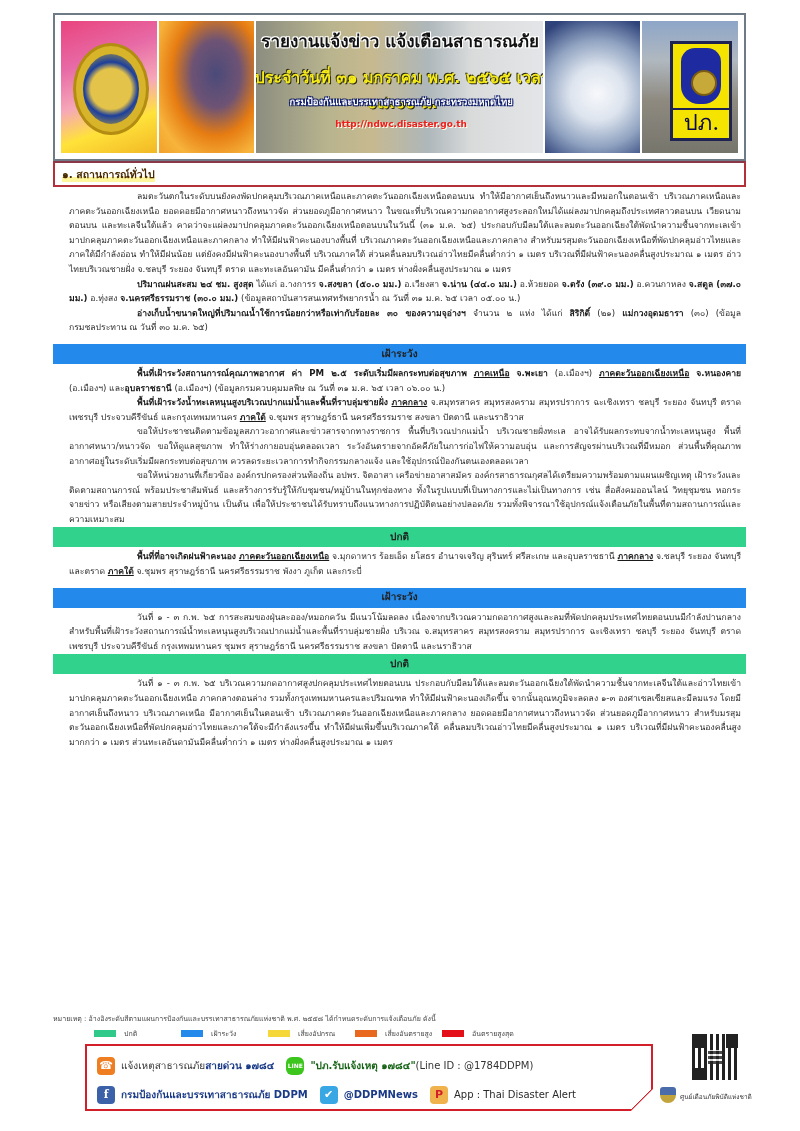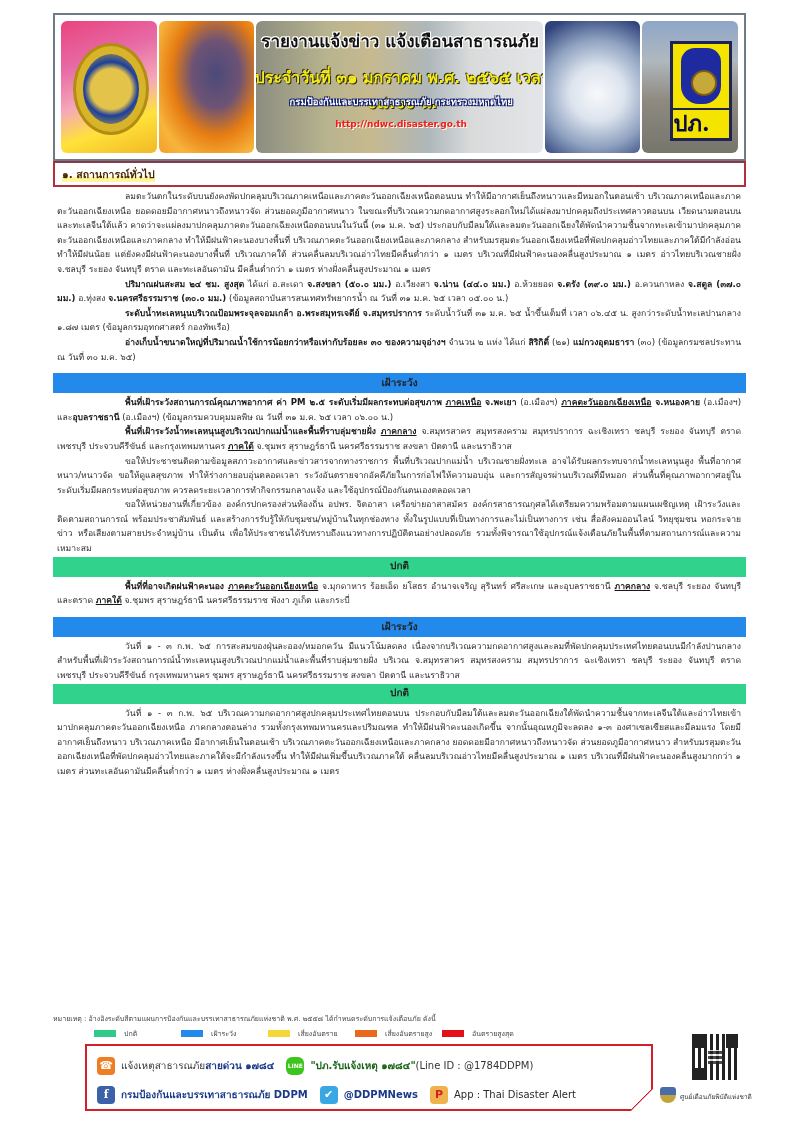--- a/index.html
+++ b/index.html
@@ -1,46 +1,46 @@
 <!DOCTYPE html>
 <html><head>
 <meta charset="utf-8">
 <style>
   * { box-sizing: border-box; margin: 0; padding: 0; }
   html, body { width: 800px; height: 1131px; background: #ffffff; overflow: hidden; }
   body { font-family: "DejaVu Sans", "Liberation Sans", sans-serif; color: #222; position: relative; }
 
   
   .banner { position: absolute; left: 53px; top: 13px; width: 693px; height: 148px; border: 2px solid #6e7b86; background: #fff; padding: 6px; display: flex; gap: 2px; }
-  .b-img { height: 100%; position: relative; overflow: hidden; border-radius: 6px; }
+  .b-img { height: 100%; position: relative; overflow: hidden; }
   .b-1 { width: 96px; background: linear-gradient(160deg, #e9447e 0%, #e76aa6 30%, #f6a8b8 55%, #ffe23a 75%, #f2b825 100%); }
   .b-2 { width: 96px; background: radial-gradient(ellipse at 60% 40%, #4b4a7a 0%, #6e5374 30%, #e67c12 55%, #f7b43c 80%, #f2a02a 100%); }
   .b-mid { width: 288px; position: relative; background: linear-gradient(90deg, #8c8d80 0%, #b8b48e 25%, #c7b98f 40%, #aeb7bb 60%, #d9dbdb 75%, #e3e5e8 100%); }
   .b-4 { width: 96px; background: radial-gradient(circle at 55% 55%, #f7f8fb 0%, #dde4ee 30%, #8fa2c0 60%, #2f437b 90%); }
   .b-5 { width: 96px; background: linear-gradient(180deg, #8ea6c8 0%, #b0b8bf 30%, #8e8a80 60%, #76756c 100%); }
   .seal { position: absolute; left: 12px; top: 22px; width: 76px; height: 92px; border-radius: 50%; background: #d7b429; border: 3px solid #b28d12; display: flex; align-items: center; justify-content: center; }
   .seal-inner { width: 56px; height: 70px; border-radius: 50%; background: radial-gradient(circle, #e3c34a 0%, #e3c34a 45%, #1d3f9b 60%, #d7b429 100%); }
   .ddpm-logo { position: absolute; left: 28px; top: 20px; width: 62px; height: 100px; background: #f5e400; border: 3px solid #1e2352; display: flex; flex-direction: column; align-items: center; justify-content: space-between; padding: 4px 0 2px; }
   .hand { width: 40px; height: 56px; background: #1d2aa0; border-radius: 14px 14px 18px 18px; position: relative; }
   .hand::after { content: ""; position: absolute; left: 10px; top: 22px; width: 22px; height: 22px; border-radius: 50%; background: #c7a93a; border: 2px solid #7a5d10; }
-  .ddpm-abbr { font-family: "DejaVu Serif", serif; font-weight: bold; font-size: 22px; color: #0a0a4a; border-top: 2px solid #1e2352; width: 100%; text-align: left; line-height: 26px; }
+  .ddpm-abbr { font-family: "DejaVu Serif", serif; font-weight: normal; font-size: 22px; color: #0a0a4a; border-top: 2px solid #1e2352; width: 100%; text-align: center; line-height: 26px; }
 
   .banner-text { position: absolute; left: 0; top: 0; width: 100%; height: 100%; text-align: center; }
   .bt-title { position: absolute; left: -6px; width: 300px; top: 6px; font-size: 17px; font-weight: bold; color: #111; text-shadow: 1px 1px 0 #fff, -1px -1px 0 #fff, 1px -1px 0 #fff, -1px 1px 0 #fff; }
   .bt-date { position: absolute; left: -4px; width: 300px; top: 44px; font-size: 16px; font-weight: bold; color: #f5ea1a; text-shadow: 1px 1px 0 #2a2a10, -1px -1px 0 #2a2a10; }
   .bt-dept { position: absolute; left: 0; width: 290px; top: 73px; font-size: 9.5px; font-weight: bold; color: #fff; text-shadow: 1px 1px 0 #0c1a6a, -1px -1px 0 #0c1a6a, 1px -1px 0 #0c1a6a, -1px 1px 0 #0c1a6a; }
   .bt-url { position: absolute; left: 0; width: 290px; top: 98px; font-size: 9px; font-weight: bold; color: #f01b1b; text-shadow: 1px 1px 0 #ffe; }
   .bt-phone { position: absolute; left: 0; width: 290px; top: 121px; font-size: 9px; font-weight: bold; color: #fff; text-shadow: 1px 1px 0 #111, -1px -1px 0 #111; }
 
   
   .content { position: absolute; left: 53px; top: 161px; width: 693px; font-size: 8.6px; line-height: 14.6px; color: #2a2a2a; }
   .sec-head { border: 2px solid #b3303b; border-left: 2px solid #b3303b; height: 26px; display: flex; align-items: flex-end; padding: 0 6px 3px 7px; margin-bottom: 2px; }
   .sec-head span { font-weight: bold; font-size: 10.5px; color: #4a2b00; background: linear-gradient(0deg, #fff59a 35%, transparent 35%); }
   .sec1 .sec-head { border-top: 2px solid #8a3848; }
-  p.para { text-indent: 68px; text-align: justify; margin: 0 5px 0 4px; }
+  p.para { text-indent: 68px; text-align: justify; margin: 0 5px 0 16px; }
   p.para b { color: #1a1a1a; }
   p.para u { text-decoration: underline; }
   .band { height: 20px; display: flex; align-items: center; justify-content: center; font-weight: bold; font-size: 10px; color: #222; margin: 1px 0 2px; }
   .band.watch { background: #2389ea; }
   .band.normal { background: #30d28c; }
   .gap8 { height: 8px; }
 
   
   .note { position: absolute; left: 53px; top: 1013px; font-size: 7px; color: #444; }
   .legend { position: absolute; left: 94px; top: 1028px; display: flex; gap: 0; font-size: 7px; color: #444; }
@@ -99,24 +99,21 @@
 </div>
 
 <div class="content">
 
   <div class="sec1">
     <div class="sec-head">
         <span>๑. สถานการณ์ทั่วไป</span>
       </div>
     <p class="para">ลมตะวันตกในระดับบนยังคงพัดปกคลุมบริเวณภาคเหนือและภาคตะวันออกเฉียงเหนือตอนบน ทำให้มีอากาศเย็นถึงหนาวและมีหมอกในตอนเช้า บริเวณภาคเหนือและภาคตะวันออกเฉียงเหนือ ยอดดอยมีอากาศหนาวถึงหนาวจัด ส่วนยอดภูมีอากาศหนาว ในขณะที่บริเวณความกดอากาศสูงระลอกใหม่ได้แผ่ลงมาปกคลุมถึงประเทศลาวตอนบน เวียดนามตอนบน และทะเลจีนใต้แล้ว คาดว่าจะแผ่ลงมาปกคลุมภาคตะวันออกเฉียงเหนือตอนบนในวันนี้ (๓๑ ม.ค. ๖๕) ประกอบกับมีลมใต้และลมตะวันออกเฉียงใต้พัดนำความชื้นจากทะเลเข้ามาปกคลุมภาคตะวันออกเฉียงเหนือและภาคกลาง ทำให้มีฝนฟ้าคะนองบางพื้นที่ บริเวณภาคตะวันออกเฉียงเหนือและภาคกลาง สำหรับมรสุมตะวันออกเฉียงเหนือที่พัดปกคลุมอ่าวไทยและภาคใต้มีกำลังอ่อน ทำให้มีฝนน้อย แต่ยังคงมีฝนฟ้าคะนองบางพื้นที่ บริเวณภาคใต้ ส่วนคลื่นลมบริเวณอ่าวไทยมีคลื่นต่ำกว่า ๑ เมตร บริเวณที่มีฝนฟ้าคะนองคลื่นสูงประมาณ ๑ เมตร อ่าวไทยบริเวณชายฝั่ง จ.ชลบุรี ระยอง จันทบุรี ตราด และทะเลอันดามัน มีคลื่นต่ำกว่า ๑ เมตร ห่างฝั่งคลื่นสูงประมาณ ๑ เมตร</p>
     <p class="para">
-      <b>ปริมาณฝนสะสม ๒๔ ชม. สูงสุด</b><span> ได้แก่ อ.สะเดา </span><b>จ.สงขลา (๕๐.๐ มม.)</b><span> อ.เวียงสา </span><b>จ.น่าน (๔๔.๐ มม.)</b><span> อ.ห้วยยอด </span><b>จ.ตรัง (๓๙.๐ มม.)</b><span> อ.ควนกาหลง </span><b>จ.สตูล (๓๗.๐ มม.)</b><span> อ.ทุ่งสง </span><b>จ.นครศรีธรรมราช (๓๐.๐ มม.)</b><span> (ข้อมูลสถาบันสารสนเทศทรัพยากรน้ำ ณ วันที่ ๓๑ ม.ค. ๖๕ เวลา ๐๕.๐๐ น.)</span>
-    </p>
-    <p class="para">
-      <b>ระดับน้ำทะเลหนุนบริเวณป้อมพระจุลจอมเกล้า อ.พระสมุทรเจดีย์ จ.สมุทรปราการ</b><span> ระดับน้ำวันที่ ๓๑ ม.ค. ๖๕ น้ำขึ้นเต็มที่ เวลา ๐๖.๔๕ น. สูงกว่าระดับน้ำทะเลปานกลาง ๑.๘๗ เมตร (ข้อมูลกรมอุทกศาสตร์ กองทัพเรือ)</span>
+      <b>ปริมาณฝนสะสม ๒๔ ชม. สูงสุด</b><span> ได้แก่ อ.างการร </span><b>จ.สงขลา (๕๐.๐ มม.)</b><span> อ.เวียงสา </span><b>จ.น่าน (๔๔.๐ มม.)</b><span> อ.ห้วยยอด </span><b>จ.ตรัง (๓๙.๐ มม.)</b><span> อ.ควนกาหลง </span><b>จ.สตูล (๓๗.๐ มม.)</b><span> อ.ทุ่งสง </span><b>จ.นครศรีธรรมราช (๓๐.๐ มม.)</b><span> (ข้อมูลสถาบันสารสนเทศทรัพยากรน้ำ ณ วันที่ ๓๑ ม.ค. ๖๕ เวลา ๐๕.๐๐ น.)</span>
     </p>
     <p class="para">
       <b>อ่างเก็บน้ำขนาดใหญ่ที่ปริมาณน้ำใช้การน้อยกว่าหรือเท่ากับร้อยละ ๓๐ ของความจุอ่างฯ</b><span> จำนวน ๒ แห่ง ได้แก่ </span><b>สิริกิติ์</b><span> (๒๑) </span><b>แม่กวงอุดมธารา</b><span> (๓๐) (ข้อมูลกรมชลประทาน ณ วันที่ ๓๐ ม.ค. ๖๕)</span>
     </p>
   </div>
 
   <div class="gap8"></div>
 
   <div>
     <div class="band watch">เฝ้าระวัง</div>
@@ -149,21 +146,21 @@
   <div class="legend-item">
       <span class="swatch" style="background: rgb(48, 201, 138);"></span>
       <span>ปกติ</span>
     </div>
   <div class="legend-item">
       <span class="swatch" style="background: rgb(35, 137, 234);"></span>
       <span>เฝ้าระวัง</span>
     </div>
   <div class="legend-item">
       <span class="swatch" style="background: rgb(245, 215, 58);"></span>
-      <span>เสี่ยงอันตราย</span>
+      <span>เสี่ยงอัปกรณ</span>
     </div>
   <div class="legend-item">
       <span class="swatch" style="background: rgb(232, 105, 30);"></span>
       <span>เสี่ยงอันตรายสูง</span>
     </div>
   <div class="legend-item">
       <span class="swatch" style="background: rgb(227, 16, 26);"></span>
       <span>อันตรายสูงสุด</span>
     </div>
 </div>

